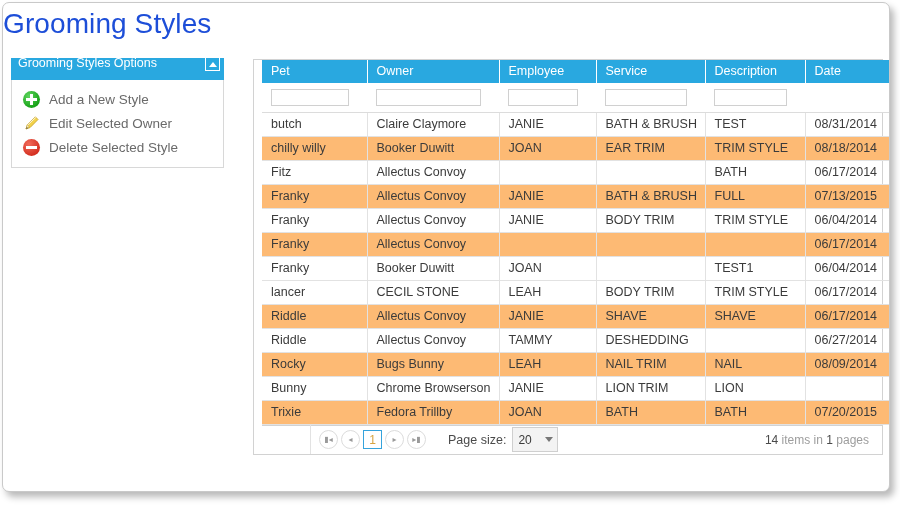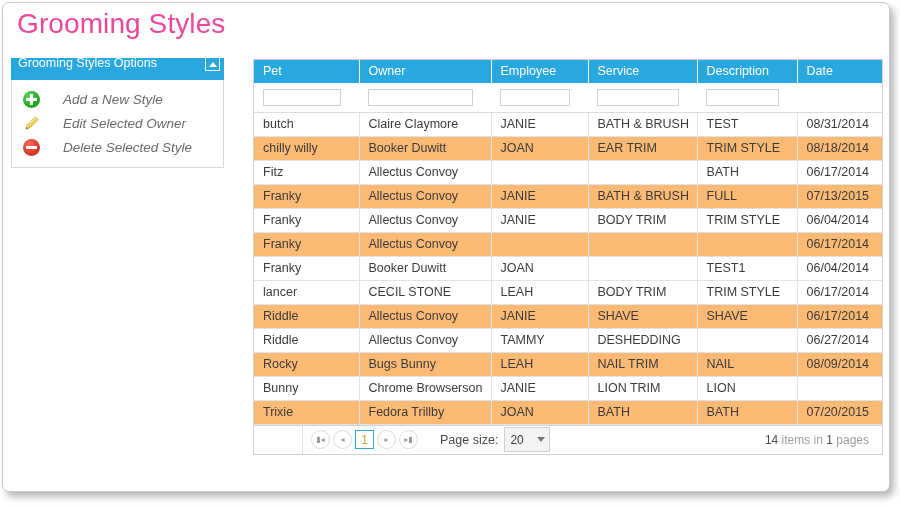--- a/index.html
+++ b/index.html
@@ -22,24 +22,24 @@
     width: 888px; height: 490px;
     background: #ffffff;
     border: 1px solid #c9c9c9;
     border-radius: 7px;
     box-shadow: 4px 5px 7px rgba(0,0,0,0.28);
     overflow: hidden;
   }
   
   .page-title {
     position: absolute;
-    left: 14px; top: 5px;
+    left: 0; top: 5px;
     font-size: 28px;
     font-weight: 400;
-    color: #ec4899;
+    color: #1d4ed8;
     letter-spacing: 0.1px;
     white-space: nowrap;
   }
   
   .options-panel {
     position: absolute;
     left: 8px; top: 56px;
     width: 213px;
     background: #ffffff;
     border: 1px solid #d8d8d8;
@@ -74,24 +74,23 @@
   }
   .options-list { padding: 6px 0 8px 0; }
   .option-item {
     display: flex;
     align-items: center;
     height: 24px;
     padding-left: 11px;
     cursor: pointer;
   }
   .option-label {
-    margin-left: 23px;
+    margin-left: 9px;
     font-size: 13.5px;
     color: #6a6a6a;
-    font-style: italic;
   }
   .ic { width: 17px; height: 17px; flex: 0 0 17px; position: relative; }
   
   .ic-add { border-radius: 50%; background: radial-gradient(circle at 35% 30%, #5ed45e, #14a014 75%); }
   .ic-add::before, .ic-add::after {
     content:""; position: absolute; background: #ffffff;
   }
   .ic-add::before { left: 7px; top: 3px; width: 3px; height: 11px; }
   .ic-add::after  { left: 3px; top: 7px; width: 11px; height: 3px; }
   
@@ -103,20 +102,21 @@
   .ic-edit svg { display: block; }
   
   .grid {
     position: absolute;
     left: 250px; top: 56px;
     width: 630px;
     background: #ffffff;
     border: 1px solid #d2d2d2;
     font-size: 12.5px;
     color: #3b3b3b;
+    padding-left: 8px;
   }
   table.gridtable {
     width: 100%;
     border-collapse: collapse;
     table-layout: fixed;
   }
   table.gridtable th {
     background: #29a8e0;
     color: #ffffff;
     font-weight: 400;

